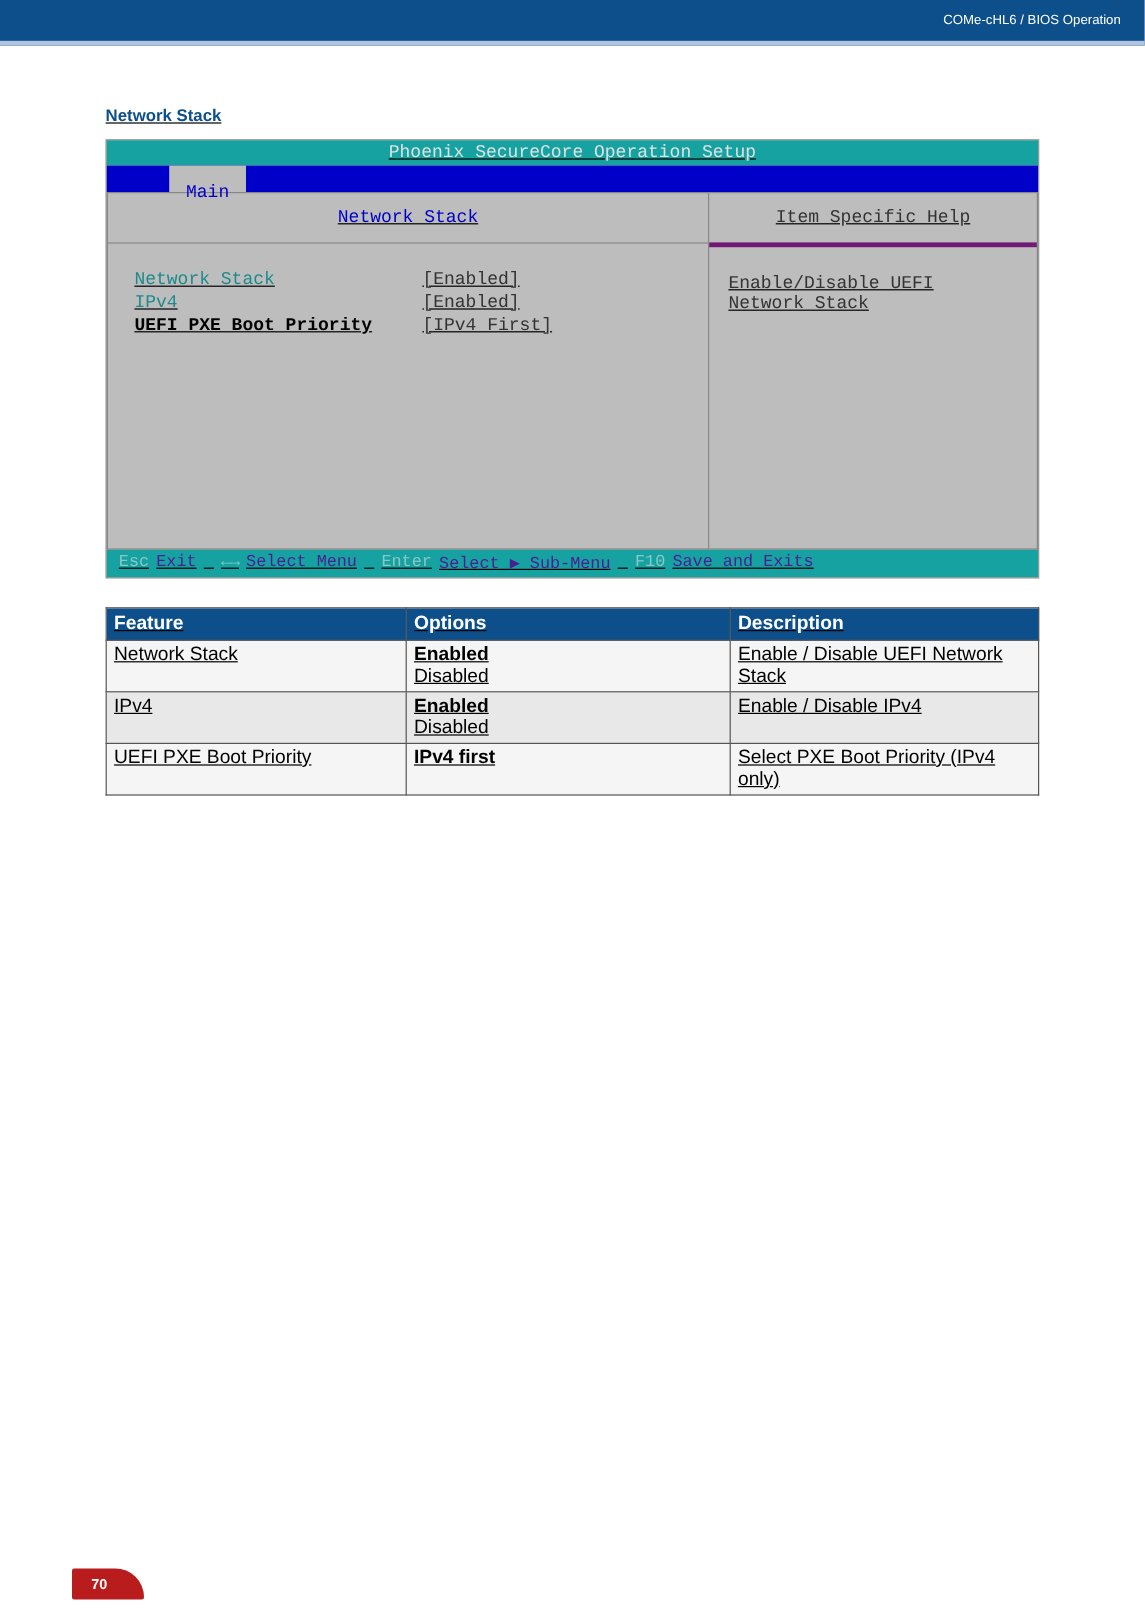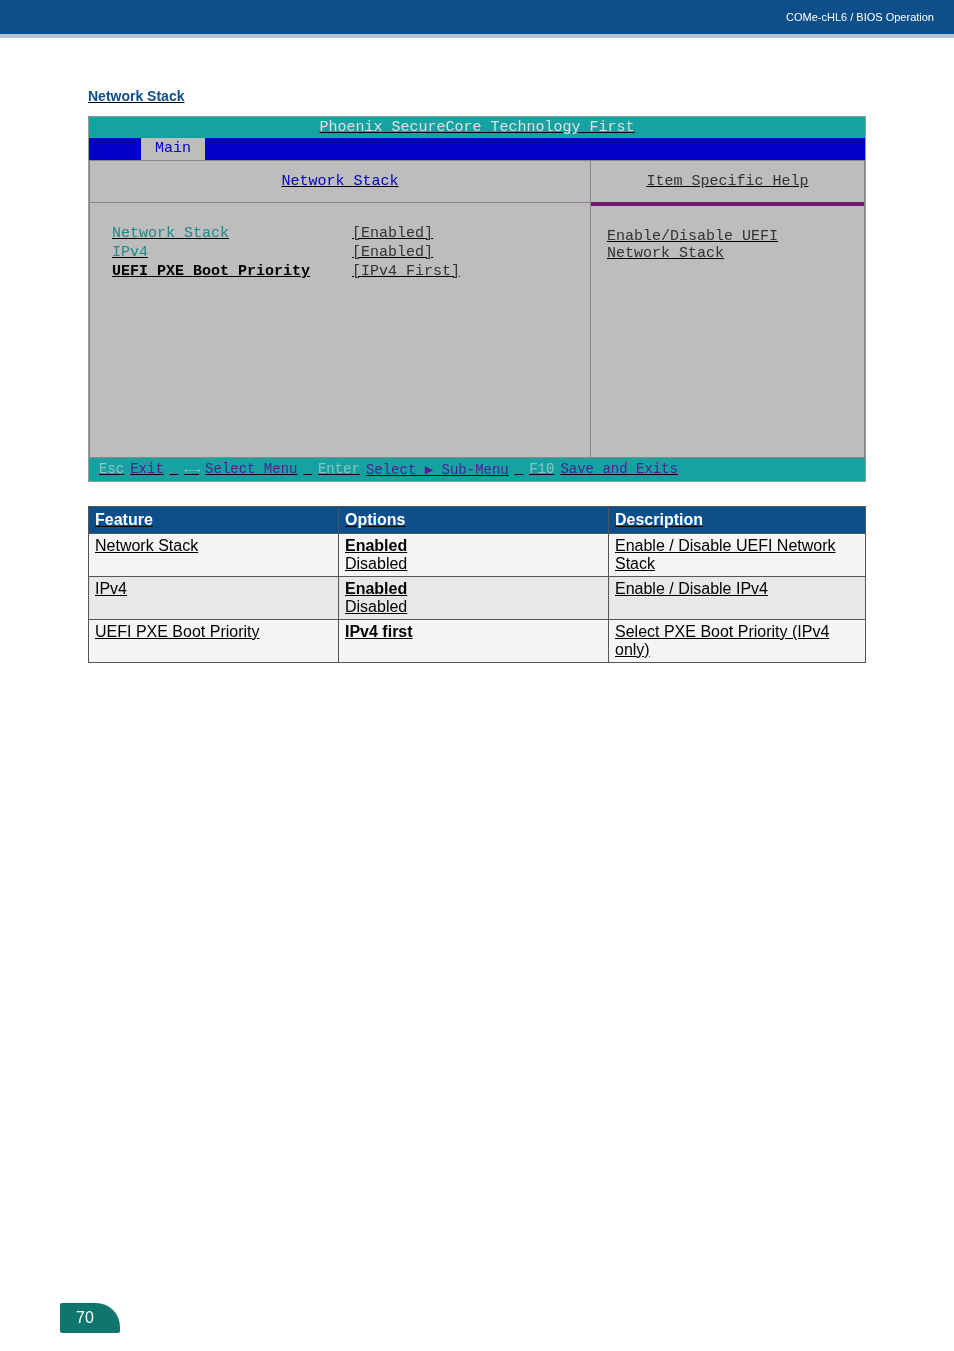--- a/index.html
+++ b/index.html
@@ -52,21 +52,21 @@
     background: #0000c8;
     height: 22px;
     position: relative;
   }
   .bios-tab {
     position: absolute;
     left: 52px;
     top: 0;
     background: #bdbdbd;
     color: #0000c8;
-    padding: 1px 14px 1px 14px;
+    padding: 13px 14px 1px 14px;
     height: 22px;
     line-height: 20px;
   }
   .bios-body {
     display: flex;
     border-top: none;
     height: 298px;
   }
   .bios-left {
     width: 502px;
@@ -138,40 +138,41 @@
   table.feat tr:nth-child(odd) td { background: #e8e8e8; }
   table.feat tr.r0 td { background: #f5f5f5; }
   table.feat tr.r1 td { background: #e8e8e8; }
   table.feat tr.r2 td { background: #f5f5f5; }
   .bold { font-weight: bold; }
 
   .footer {
     position: absolute;
     bottom: 18px;
     left: 60px;
-    background: #0f766e;
+    background: #b91c1c;
     color: #fff;
     padding: 6px 16px;
-    font-size: 16px;
+    font-size: 12px;
     border-radius: 2px 24px 2px 2px;
     width: 60px;
+    font-weight: bold;
   }
 </style>
 </head>
 <body>
 
 <div class="header-bar">
   <span>COMe-cHL6 / BIOS Operation</span>
 </div>
 
 <div class="content">
   <div class="section-title">Network Stack</div>
 
   <div class="bios">
-    <div class="bios-title">Phoenix SecureCore Technology First</div>
+    <div class="bios-title">Phoenix SecureCore Operation Setup</div>
     <div class="bios-tabbar">
       <div class="bios-tab">Main</div>
     </div>
     <div class="bios-body">
       <div class="bios-left">
         <div class="bios-subhead">Network Stack</div>
         <div class="bios-rows">
           <div class="bios-row">
             <span class="label teal">Network Stack</span>
             <span class="value">[Enabled]</span>

